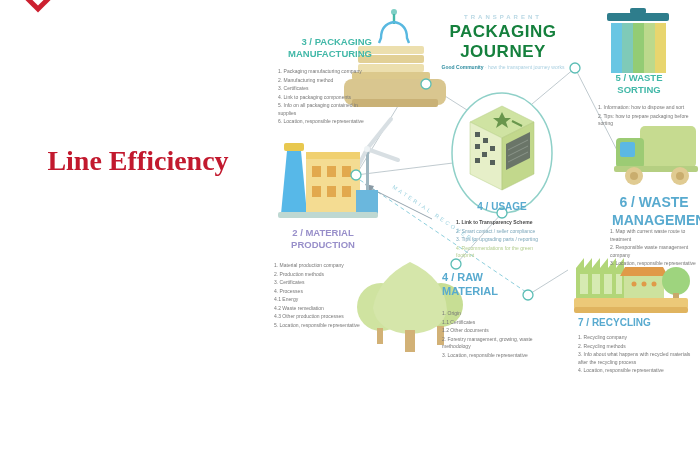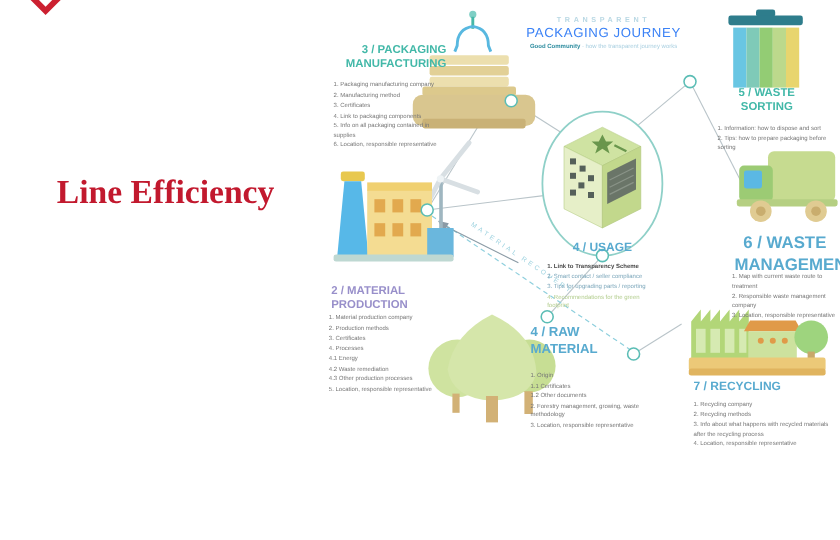--- a/index.html
+++ b/index.html
@@ -14,21 +14,21 @@
   .logo .d2{position:absolute;left:5px;top:-21px;width:22px;height:22px;background:#ffffff;transform:rotate(45deg);}
 
   
   .headline{left:0;top:136px;width:276px;text-align:center;font-family:"Liberation Serif","DejaVu Serif",serif;font-weight:bold;}
   .headline .l1{font-size:28px;color:#121212;line-height:1.35;}
   .headline .l2{font-size:28px;color:#c2192e;line-height:1.35;margin-top:6px;}
 
   
   .hdr{left:418px;top:14px;width:170px;text-align:center;}
   .hdr .eyebrow{font-size:6px;letter-spacing:3px;color:#b9d8e4;font-weight:bold;}
-  .hdr .title{font-size:11px;letter-spacing:.5px;color:#3b82f6;font-weight:normal;margin-top:2px;}
+  .hdr .title{font-size:17px;letter-spacing:.5px;color:#15803d;font-weight:bold;margin-top:2px;}
   .hdr .sub{font-size:5px;margin-top:2px;}
   .hdr .sub .s1{color:#2f8da0;font-weight:bold;}
   .hdr .sub .s2{color:#a9cfe0;}
 
   
   .sec-title{font-weight:bold;line-height:1.25;}
   .teal{color:#42b8a8;}
   .blue{color:#58aacf;}
   .purple{color:#988fca;}
 
@@ -44,21 +44,21 @@
   .s5t{left:602px;top:72px;width:74px;text-align:center;font-size:9.5px;}
   .s5l{left:598px;top:104px;width:94px;}
   .s4t{left:460px;top:201px;width:84px;text-align:center;font-size:10px;}
   .s4l{left:456px;top:219px;width:92px;}
   .s6t{left:612px;top:194px;width:84px;text-align:center;font-size:14px;}
   .s6l{left:610px;top:228px;width:88px;}
   .s7t{left:578px;top:317px;width:100px;text-align:left;font-size:10px;}
   .s7l{left:578px;top:334px;width:116px;}
   .s1t{left:442px;top:271px;width:76px;text-align:left;font-size:11px;}
   .s1l{left:442px;top:310px;width:102px;}
-  .s2t{left:276px;top:237px;width:94px;text-align:left;font-size:9.5px;}
+  .s2t{left:276px;top:227px;width:94px;text-align:center;font-size:9.5px;}
   .s2l{left:274px;top:262px;width:100px;}
 </style>
 </head>
 <body>
 
 <div id="stage">
 
   <div class="logo">
     <div class="d1"></div>
       <div class="d2"></div>

